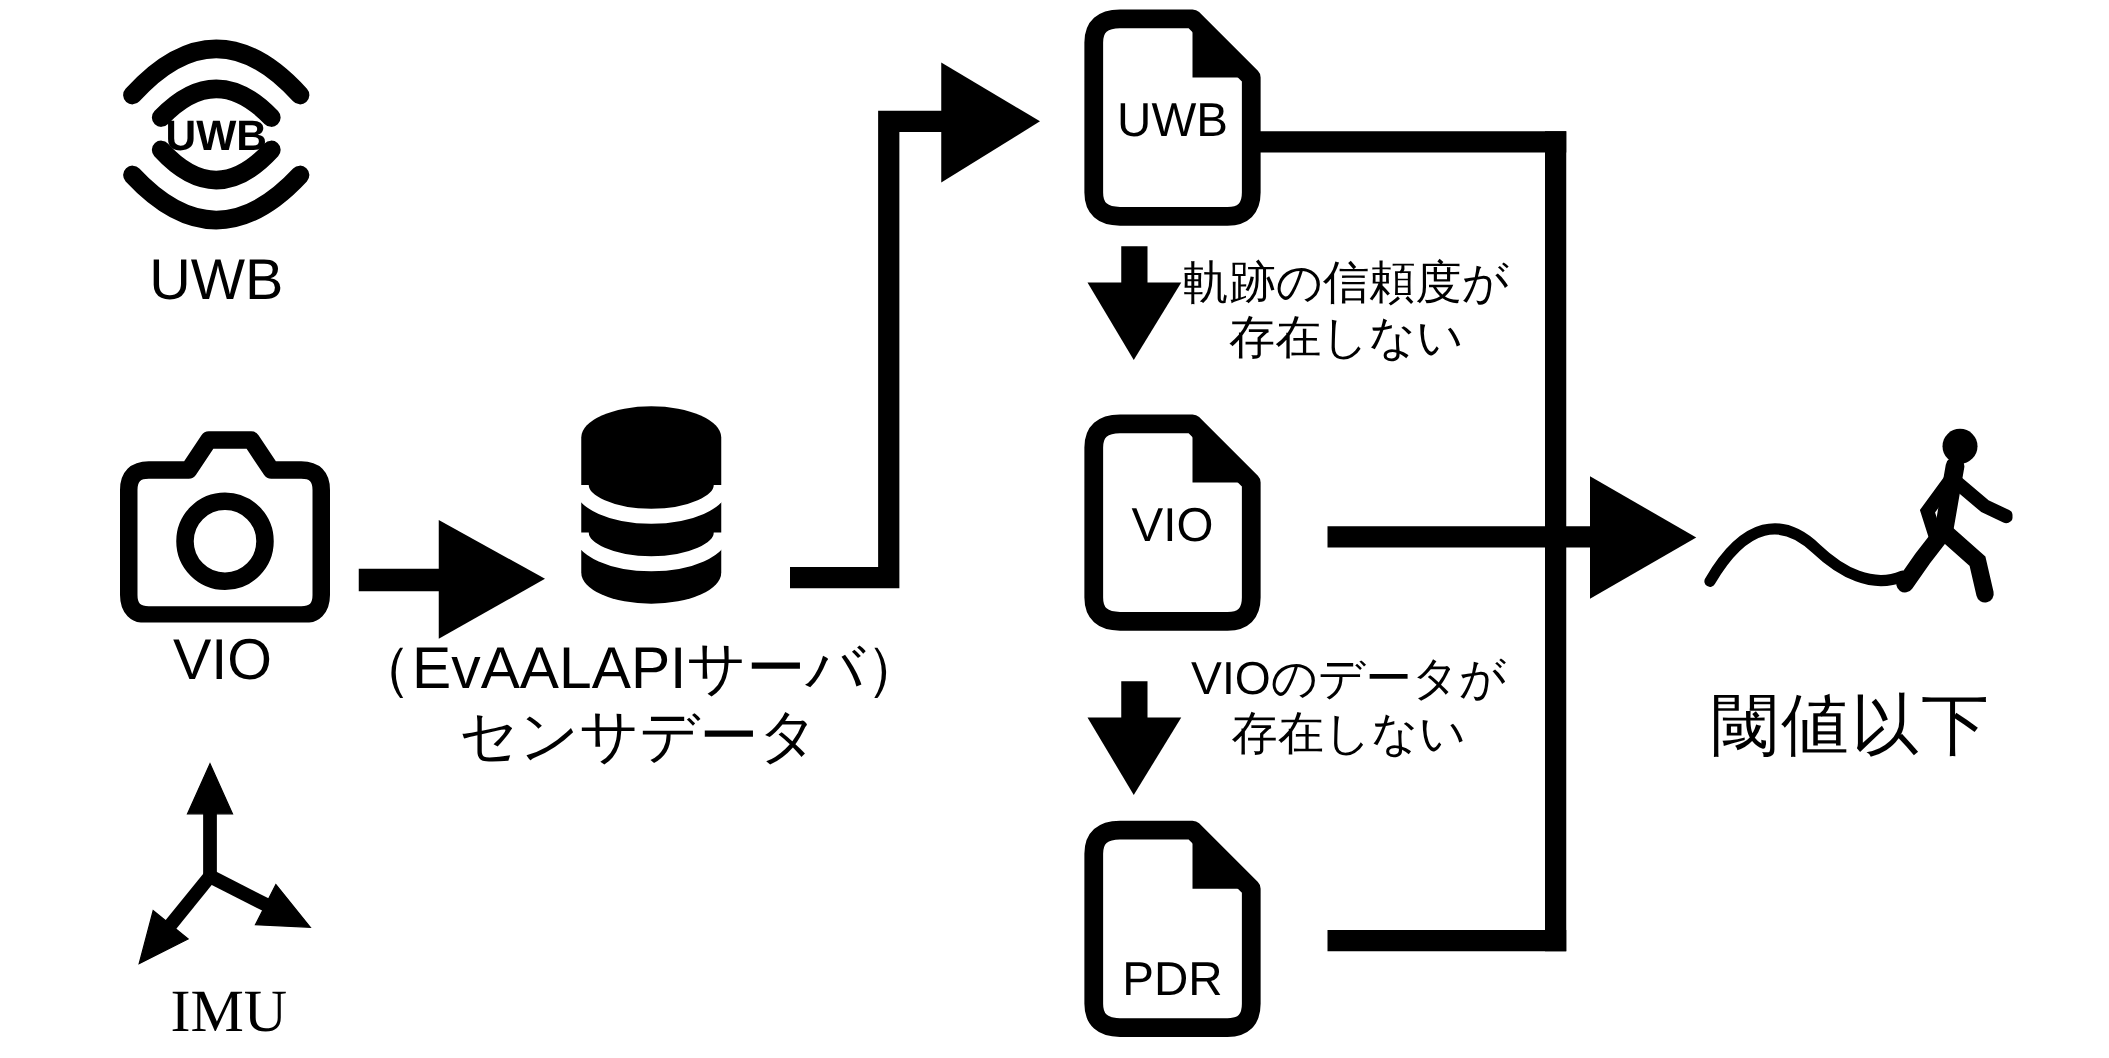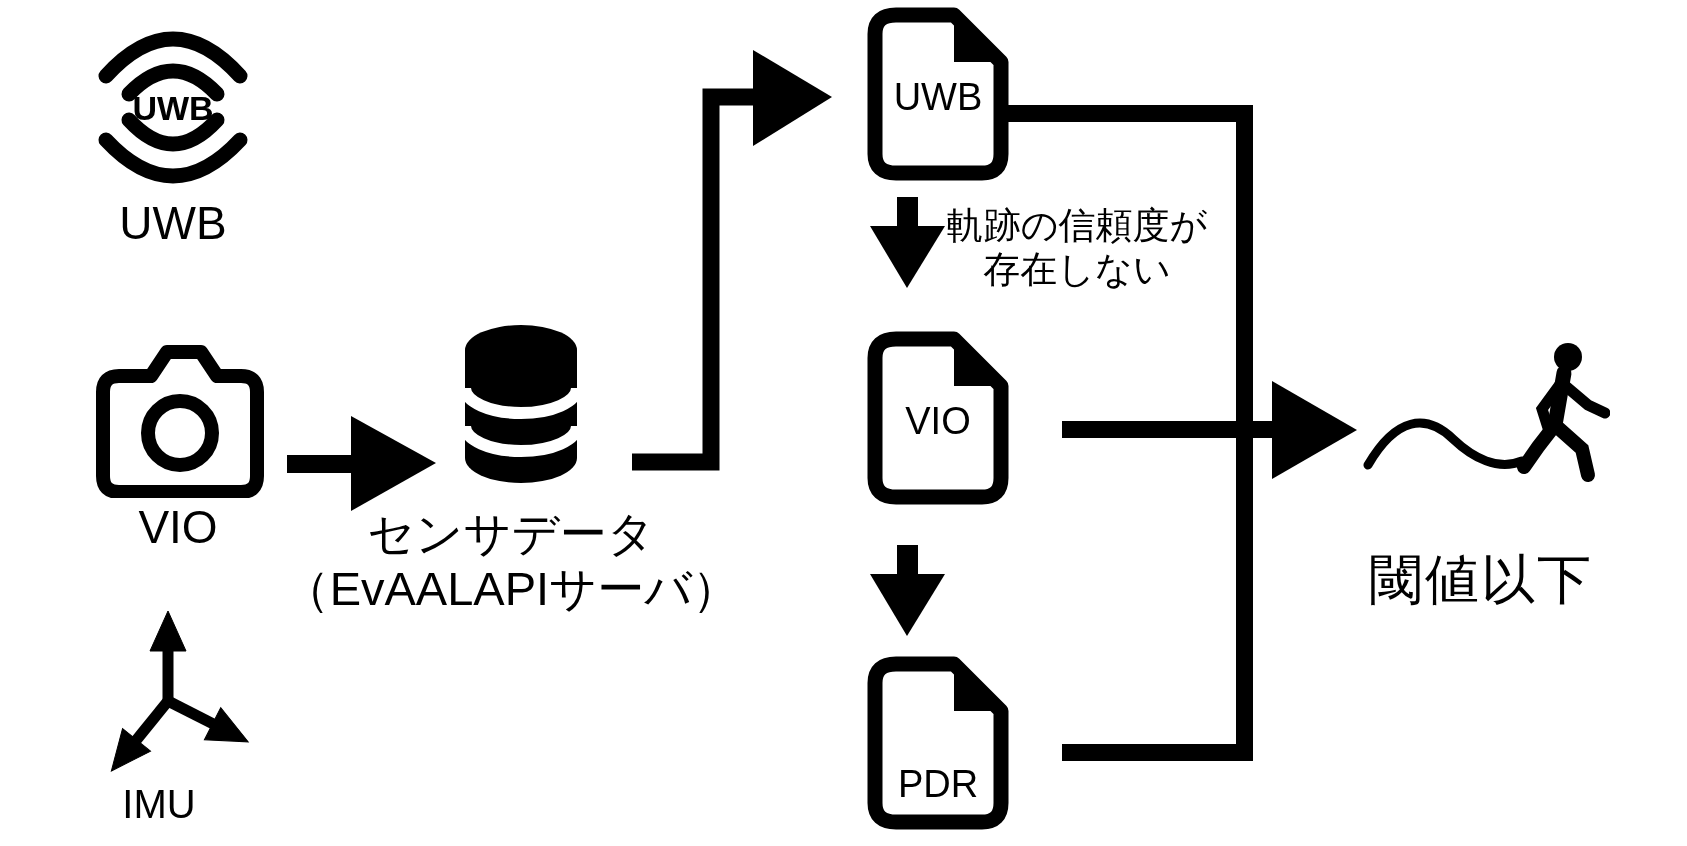--- a/index.html
+++ b/index.html
@@ -6,21 +6,21 @@
   .stage{
     position:relative;width:1687px;height:846px;background:#ffffff;
     overflow:hidden;color:#000;
     font-family:"Liberation Sans",sans-serif;
     margin-left:25px;
   }
   .abs{position:absolute;}
   .lbl{position:absolute;text-align:center;color:#000;}
   .lbl-uwb{left:66px;top:196px;width:164px;font-size:46px;}
   .lbl-vio{left:66px;top:500px;width:174px;font-size:46px;}
-  .lbl-imu{left:44px;top:782px;width:180px;font-size:40px;font-family:Liberation Sans, sans-serif;}
+  .lbl-imu{left:68px;top:782px;width:180px;font-size:48px;font-family:Liberation Serif, serif;}
   .lbl-server{left:226px;top:506px;width:520px;font-size:47px;line-height:55px;}
   .ann{font-size:37px;line-height:44px;}
   .ann1{left:912px;top:204px;width:280px;text-align:center;}
   .ann2{left:912px;top:521px;width:284px;}
   .lbl-output{left:1326px;top:544px;width:260px;font-size:54px;letter-spacing:2px;}
   .doc-label{
     position:absolute;width:144px;height:176px;display:flex;
     align-items:center;justify-content:center;font-size:38px;padding-top:6px;
     box-sizing:border-box;
   }
@@ -85,41 +85,45 @@
     </g>
   </svg>
   <div class="lbl lbl-imu">IMU</div>
 
   <svg class="abs" style="left:428px;top:322px" width="136" height="164" viewBox="0 0 136 164">
     <path d="M12 28 a56 25 0 0 1 112 0 V136 a56 25 0 0 1 -112 0 Z" fill="#000"></path>
     <path d="M12 66 a56 25 0 0 0 112 0" fill="none" stroke="#fff" stroke-width="12"></path>
     <path d="M12 104 a56 25 0 0 0 112 0" fill="none" stroke="#fff" stroke-width="12"></path>
   </svg>
   <div class="lbl lbl-server">
+    <div>（EvAALAPIサーバ）</div>
     <div>センサデータ</div>
-    <div>（EvAALAPIサーバ）</div>
   </div>
 
   <svg class="abs" style="left:841px;top:6px" width="144" height="176" viewBox="0 0 144 176">
     <path d="M30 9 H88 L135 56 V148 Q135 167 116 167 H30 Q9 167 9 148 V28 Q9 9 30 9 Z" fill="#fff" stroke="#000" stroke-width="15" stroke-linejoin="round"></path>
     <path d="M88 9 V56 H135 Z" fill="#000"></path>
   </svg>
   <div class="doc-label" style="left:841px;top:6px">UWB</div>
 
   <div class="lbl ann ann1">
     <div>軌跡の信頼度が</div>
     <div>存在しない</div>
   </div>
 
   <svg class="abs" style="left:841px;top:330px" width="144" height="176" viewBox="0 0 144 176">
     <path d="M30 9 H88 L135 56 V148 Q135 167 116 167 H30 Q9 167 9 148 V28 Q9 9 30 9 Z" fill="#fff" stroke="#000" stroke-width="15" stroke-linejoin="round"></path>
     <path d="M88 9 V56 H135 Z" fill="#000"></path>
   </svg>
   <div class="doc-label" style="left:841px;top:330px">VIO</div>
 
+  <div class="lbl ann ann2">
+    <div>VIOのデータが</div>
+    <div>存在しない</div>
+  </div>
 
   <svg class="abs" style="left:841px;top:655px" width="144" height="176" viewBox="0 0 144 176">
     <path d="M30 9 H88 L135 56 V148 Q135 167 116 167 H30 Q9 167 9 148 V28 Q9 9 30 9 Z" fill="#fff" stroke="#000" stroke-width="15" stroke-linejoin="round"></path>
     <path d="M88 9 V56 H135 Z" fill="#000"></path>
   </svg>
   <div class="doc-label" style="left:841px;top:693px">PDR</div>
 
   <svg class="abs" style="left:1333px;top:325px" width="252" height="178" viewBox="0 0 252 178">
     <path d="M10 140 C38 92 68 88 95 114 C115 133 140 146 164 136" fill="none" stroke="#000" stroke-width="9" stroke-linecap="round"></path>
     <g stroke="#000" stroke-linecap="round" fill="none">

